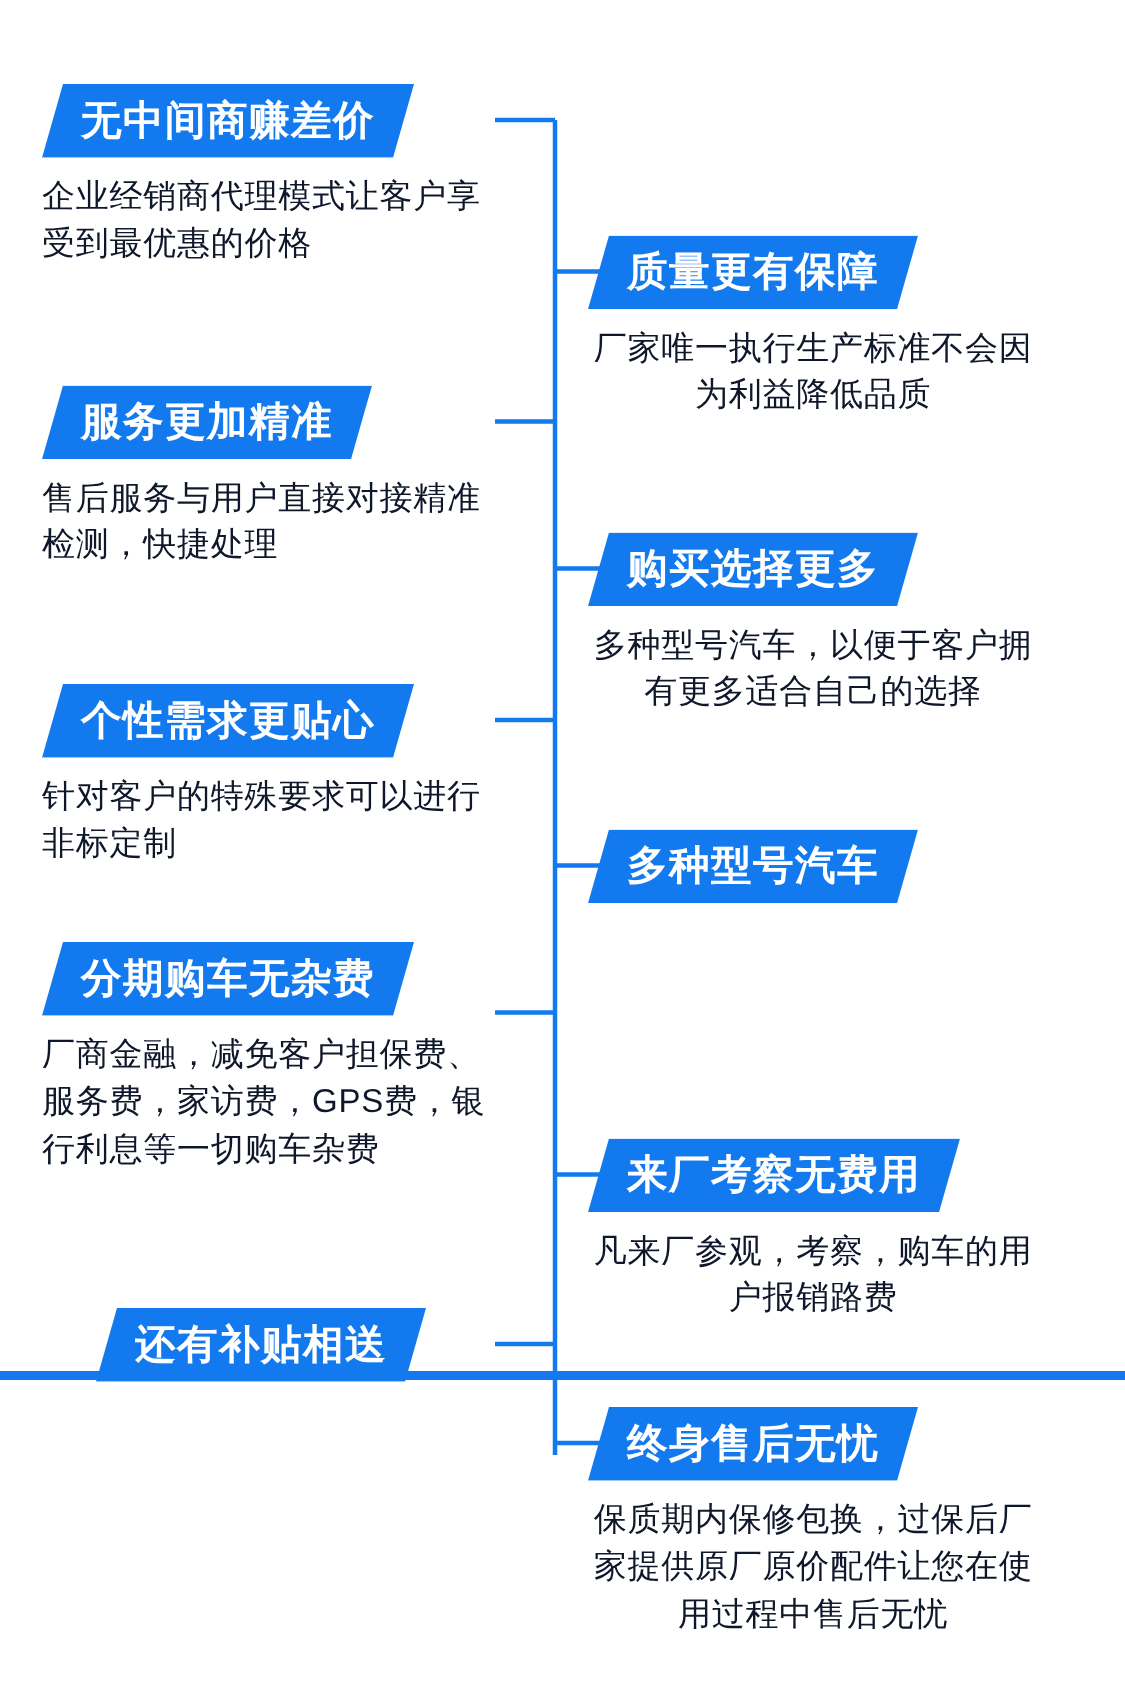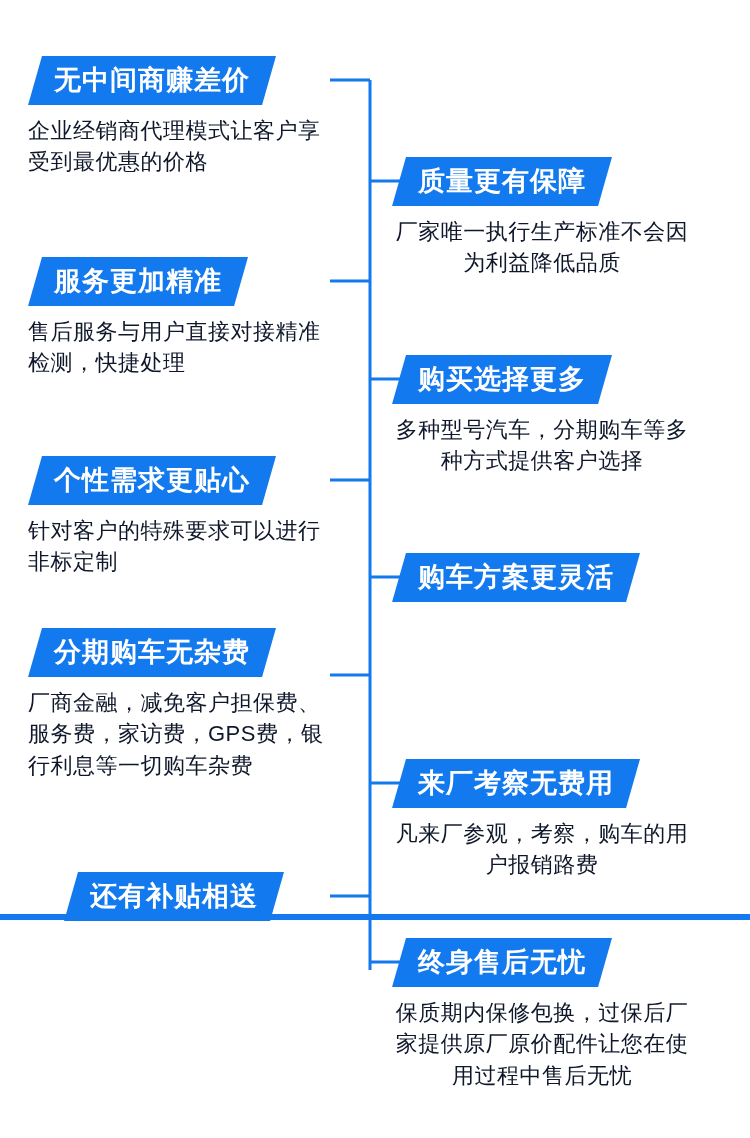--- a/index.html
+++ b/index.html
@@ -137,25 +137,25 @@
     <div class="banner left-slant">还有补贴相送</div>
   </div>
 
   <div class="item right" style="top:157px;">
     <div class="banner left-slant">质量更有保障</div>
     <div class="desc">厂家唯一执行生产标准不会因为利益降低品质</div>
   </div>
 
   <div class="item right" style="top:355px;font-family:Liberation Serif, serif;">
     <div class="banner left-slant">购买选择更多</div>
-    <div class="desc">多种型号汽车，分期购车等多种方式提供客户选择</div>
+    <div class="desc">多种型号汽车，以便于客户拥有更多适合自己的选择</div>
   </div>
 
   <div class="item right" style="top:553px;">
-    <div class="banner left-slant">购车方案更灵活</div>
+    <div class="banner left-slant">多种型号汽车</div>
   </div>
 
   <div class="item right" style="top:759px;">
     <div class="banner left-slant">来厂考察无费用</div>
     <div class="desc">凡来厂参观，考察，购车的用户报销路费</div>
   </div>
 
   <div class="item right" style="top:938px;">
     <div class="banner left-slant">终身售后无忧</div>
     <div class="desc">保质期内保修包换，过保后厂家提供原厂原价配件让您在使用过程中售后无忧</div>

